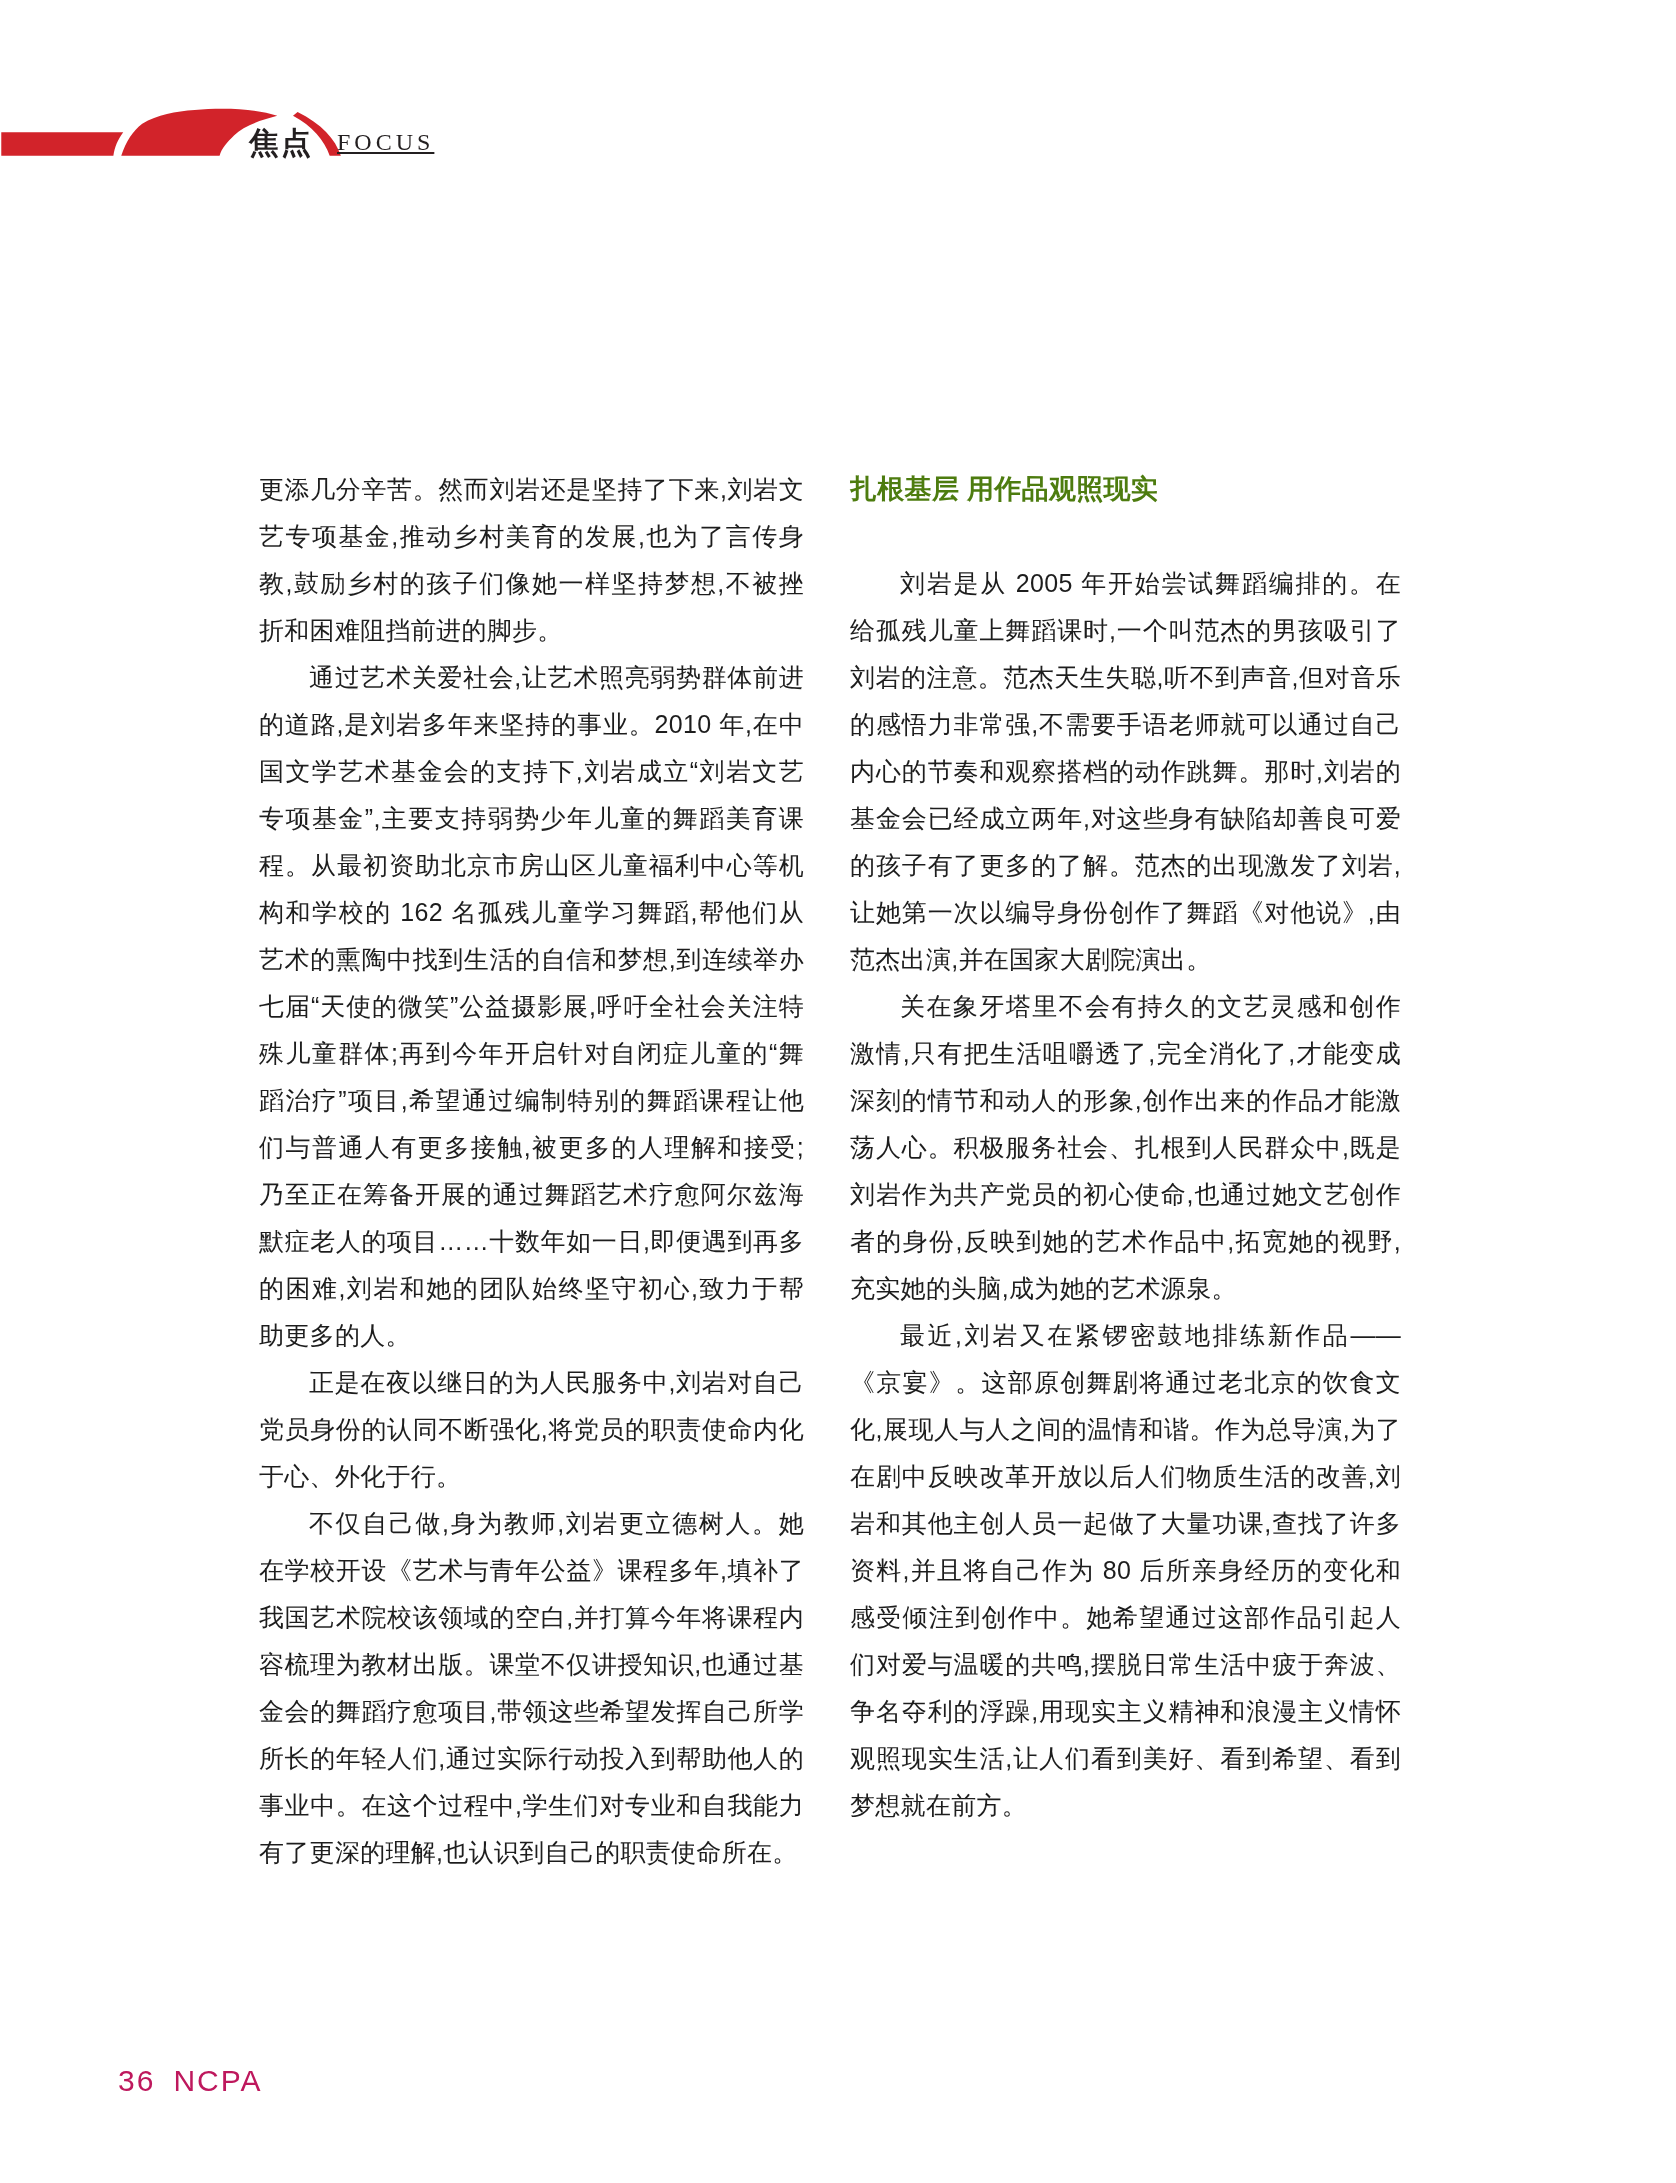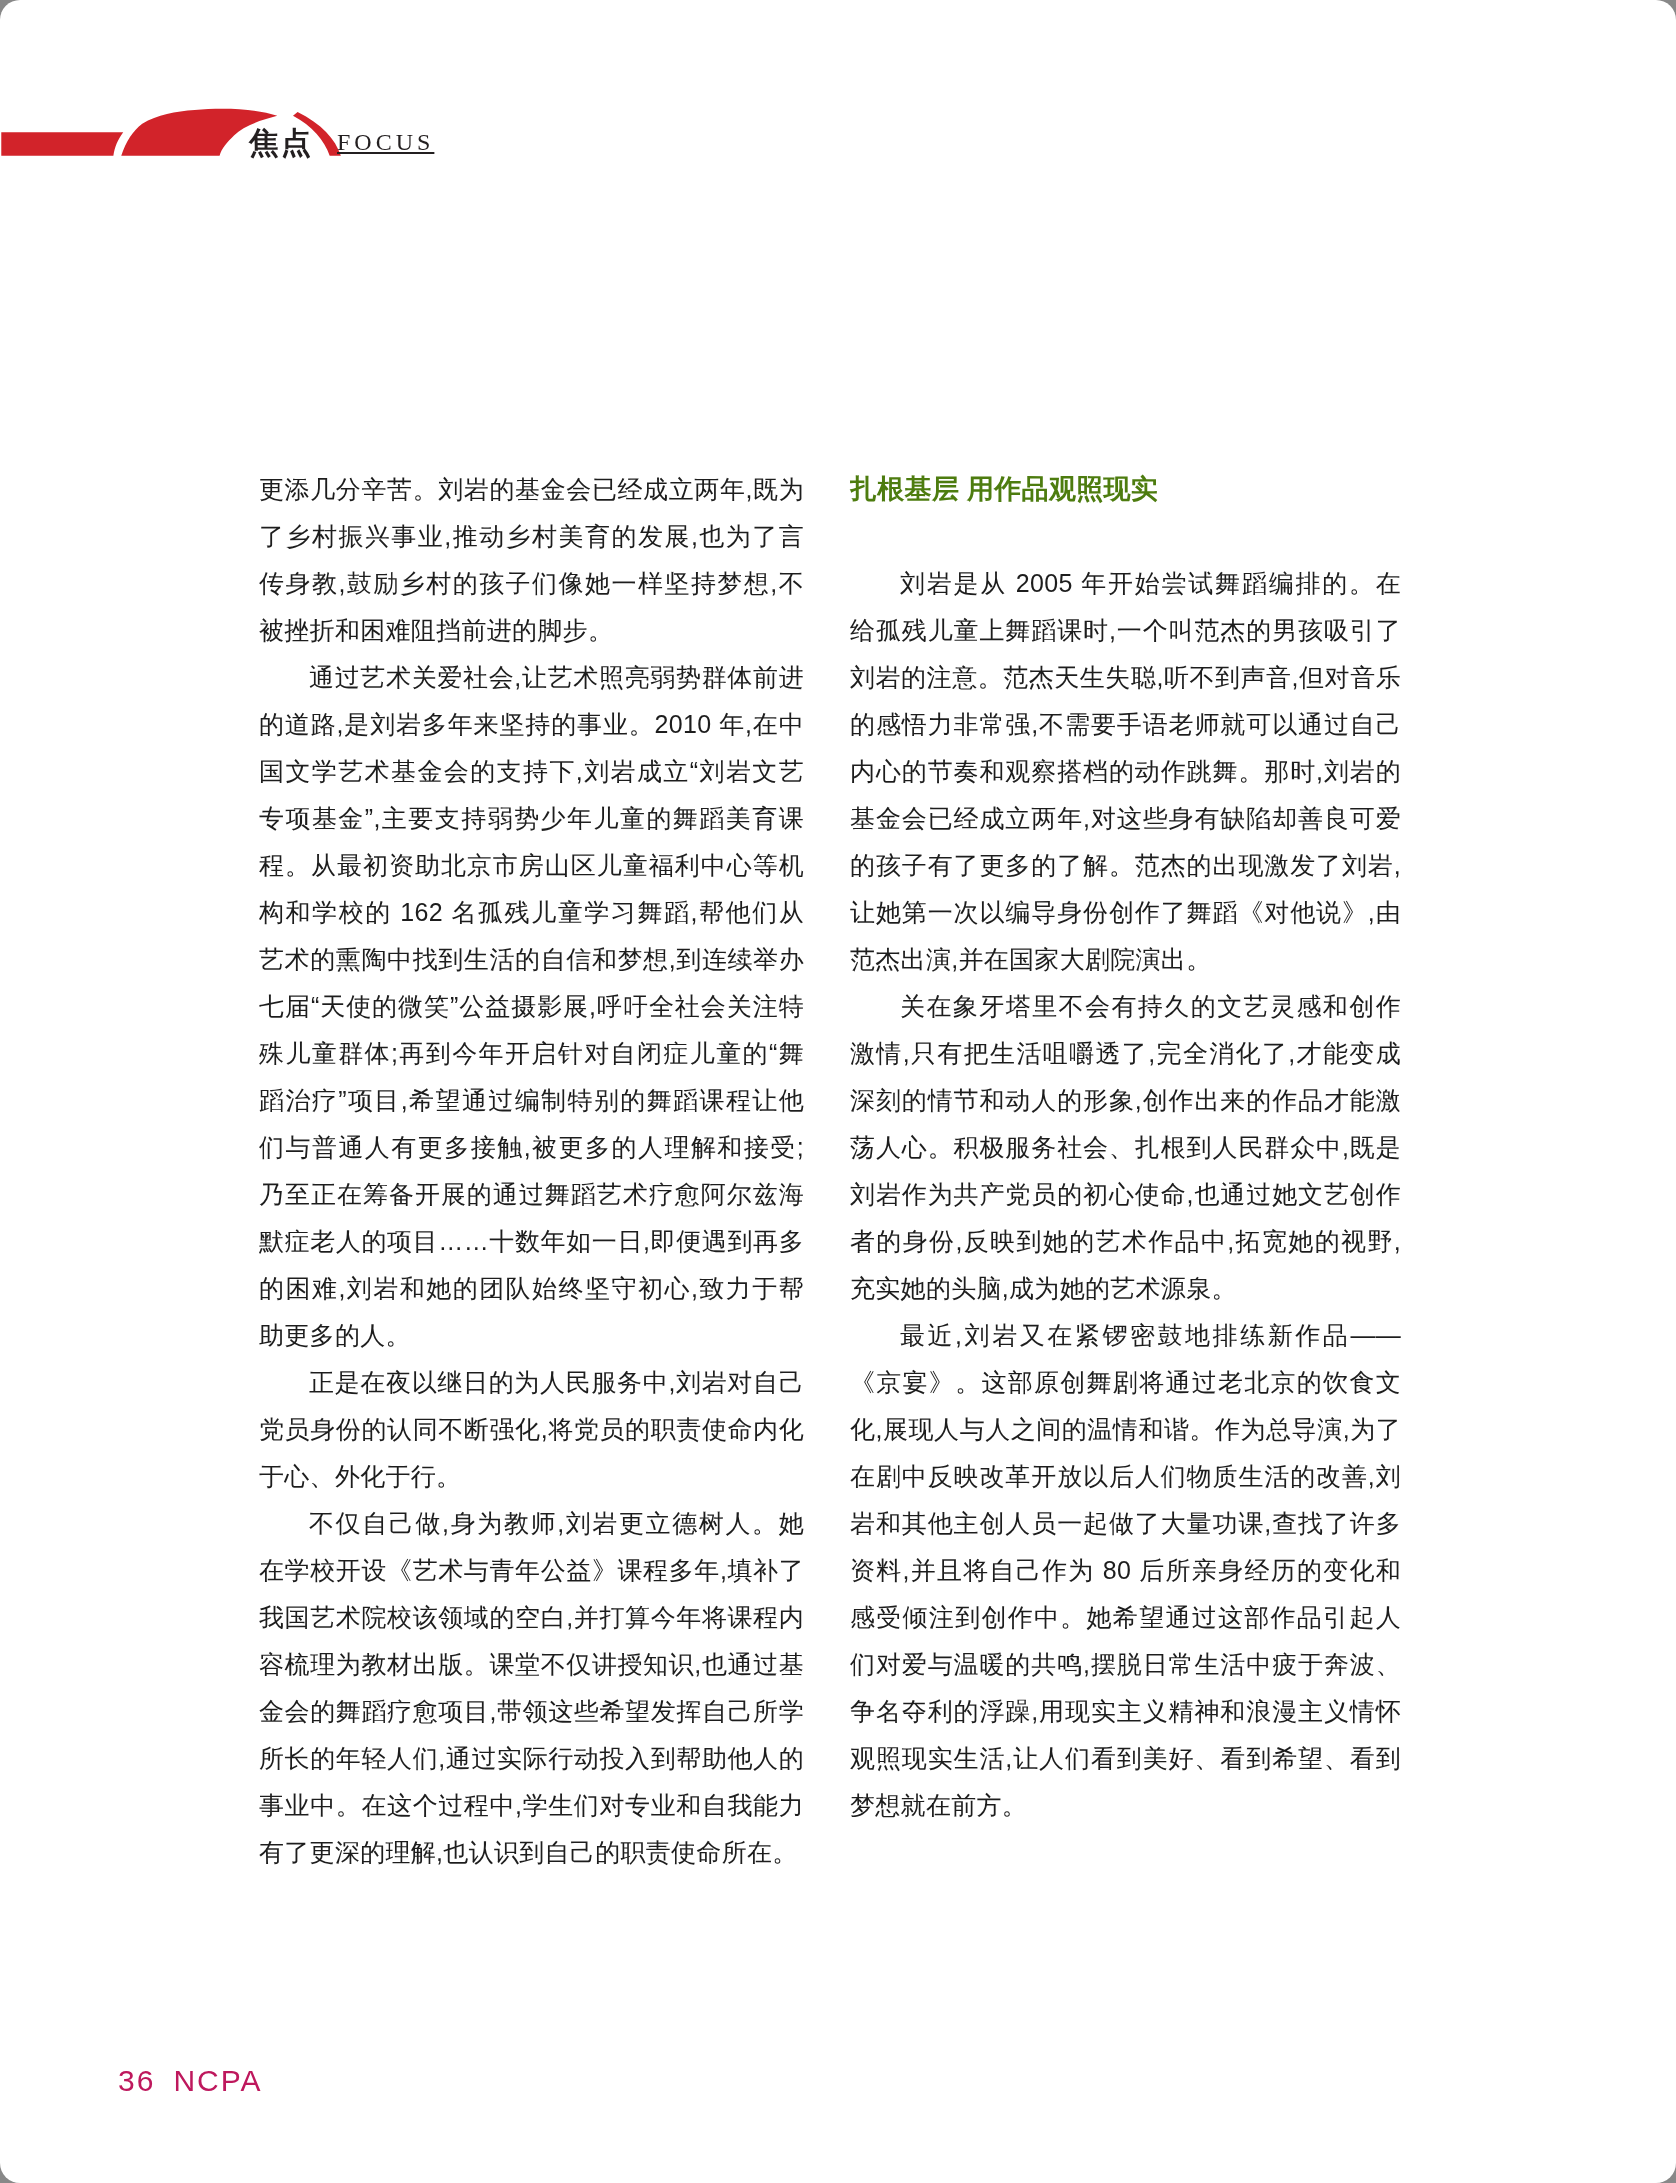--- a/index.html
+++ b/index.html
@@ -3,21 +3,20 @@
 <meta charset="utf-8">
 <style>
   html, body { margin: 0; padding: 0; background: #888; }
   .page {
     position: relative;
     width: 1676px;
     height: 2183px;
     background: #ffffff;
     overflow: hidden;
     font-family: "Liberation Sans", "DejaVu Sans", sans-serif;
-    border-radius: 20px;
   }
 
   
   .logo-svg {
     position: absolute;
     left: 0; top: 106px;
     width: 350px; height: 59px;
   }
   .logo-cn {
     position: absolute;
@@ -98,21 +97,21 @@
       <path d="M452,9
                C488,27 510,50 518,76
                L501,76
                C493,53 474,30 445,15 Z" fill="#d2232a"></path>
     </svg>
     <span class="logo-cn">焦点</span>
     <span class="logo-en">FOCUS</span>
   </div>
 
   <section class="col col-left">
-      <p class="para">更添几分辛苦。刘岩的基金会已经成立两年,既为了乡村振兴事业,推动乡村美育的发展,也为了言传身教,鼓励乡村的孩子们像她一样坚持梦想,不被挫折和困难阻挡前进的脚步。</p>
+      <p class="para">更添几分辛苦。然而刘岩还是坚持了下来,刘岩文艺专项基金,推动乡村美育的发展,也为了言传身教,鼓励乡村的孩子们像她一样坚持梦想,不被挫折和困难阻挡前进的脚步。</p>
       <p class="para indent">通过艺术关爱社会,让艺术照亮弱势群体前进的道路,是刘岩多年来坚持的事业。2010 年,在中国文学艺术基金会的支持下,刘岩成立“刘岩文艺专项基金”,主要支持弱势少年儿童的舞蹈美育课程。从最初资助北京市房山区儿童福利中心等机构和学校的 162 名孤残儿童学习舞蹈,帮他们从艺术的熏陶中找到生活的自信和梦想,到连续举办七届“天使的微笑”公益摄影展,呼吁全社会关注特殊儿童群体;再到今年开启针对自闭症儿童的“舞蹈治疗”项目,希望通过编制特别的舞蹈课程让他们与普通人有更多接触,被更多的人理解和接受;乃至正在筹备开展的通过舞蹈艺术疗愈阿尔兹海默症老人的项目……十数年如一日,即便遇到再多的困难,刘岩和她的团队始终坚守初心,致力于帮助更多的人。</p>
       <p class="para indent">正是在夜以继日的为人民服务中,刘岩对自己党员身份的认同不断强化,将党员的职责使命内化于心、外化于行。</p>
       <p class="para indent">不仅自己做,身为教师,刘岩更立德树人。她在学校开设《艺术与青年公益》课程多年,填补了我国艺术院校该领域的空白,并打算今年将课程内容梳理为教材出版。课堂不仅讲授知识,也通过基金会的舞蹈疗愈项目,带领这些希望发挥自己所学所长的年轻人们,通过实际行动投入到帮助他人的事业中。在这个过程中,学生们对专业和自我能力有了更深的理解,也认识到自己的职责使命所在。</p>
     </section>
 
   <section class="col col-right">
     <h2 class="col-heading">扎根基层 用作品观照现实</h2>
     <div>
         <p class="para indent">刘岩是从 2005 年开始尝试舞蹈编排的。在给孤残儿童上舞蹈课时,一个叫范杰的男孩吸引了刘岩的注意。范杰天生失聪,听不到声音,但对音乐的感悟力非常强,不需要手语老师就可以通过自己内心的节奏和观察搭档的动作跳舞。那时,刘岩的基金会已经成立两年,对这些身有缺陷却善良可爱的孩子有了更多的了解。范杰的出现激发了刘岩,让她第一次以编导身份创作了舞蹈《对他说》,由范杰出演,并在国家大剧院演出。</p>
         <p class="para indent">关在象牙塔里不会有持久的文艺灵感和创作激情,只有把生活咀嚼透了,完全消化了,才能变成深刻的情节和动人的形象,创作出来的作品才能激荡人心。积极服务社会、扎根到人民群众中,既是刘岩作为共产党员的初心使命,也通过她文艺创作者的身份,反映到她的艺术作品中,拓宽她的视野,充实她的头脑,成为她的艺术源泉。</p>

